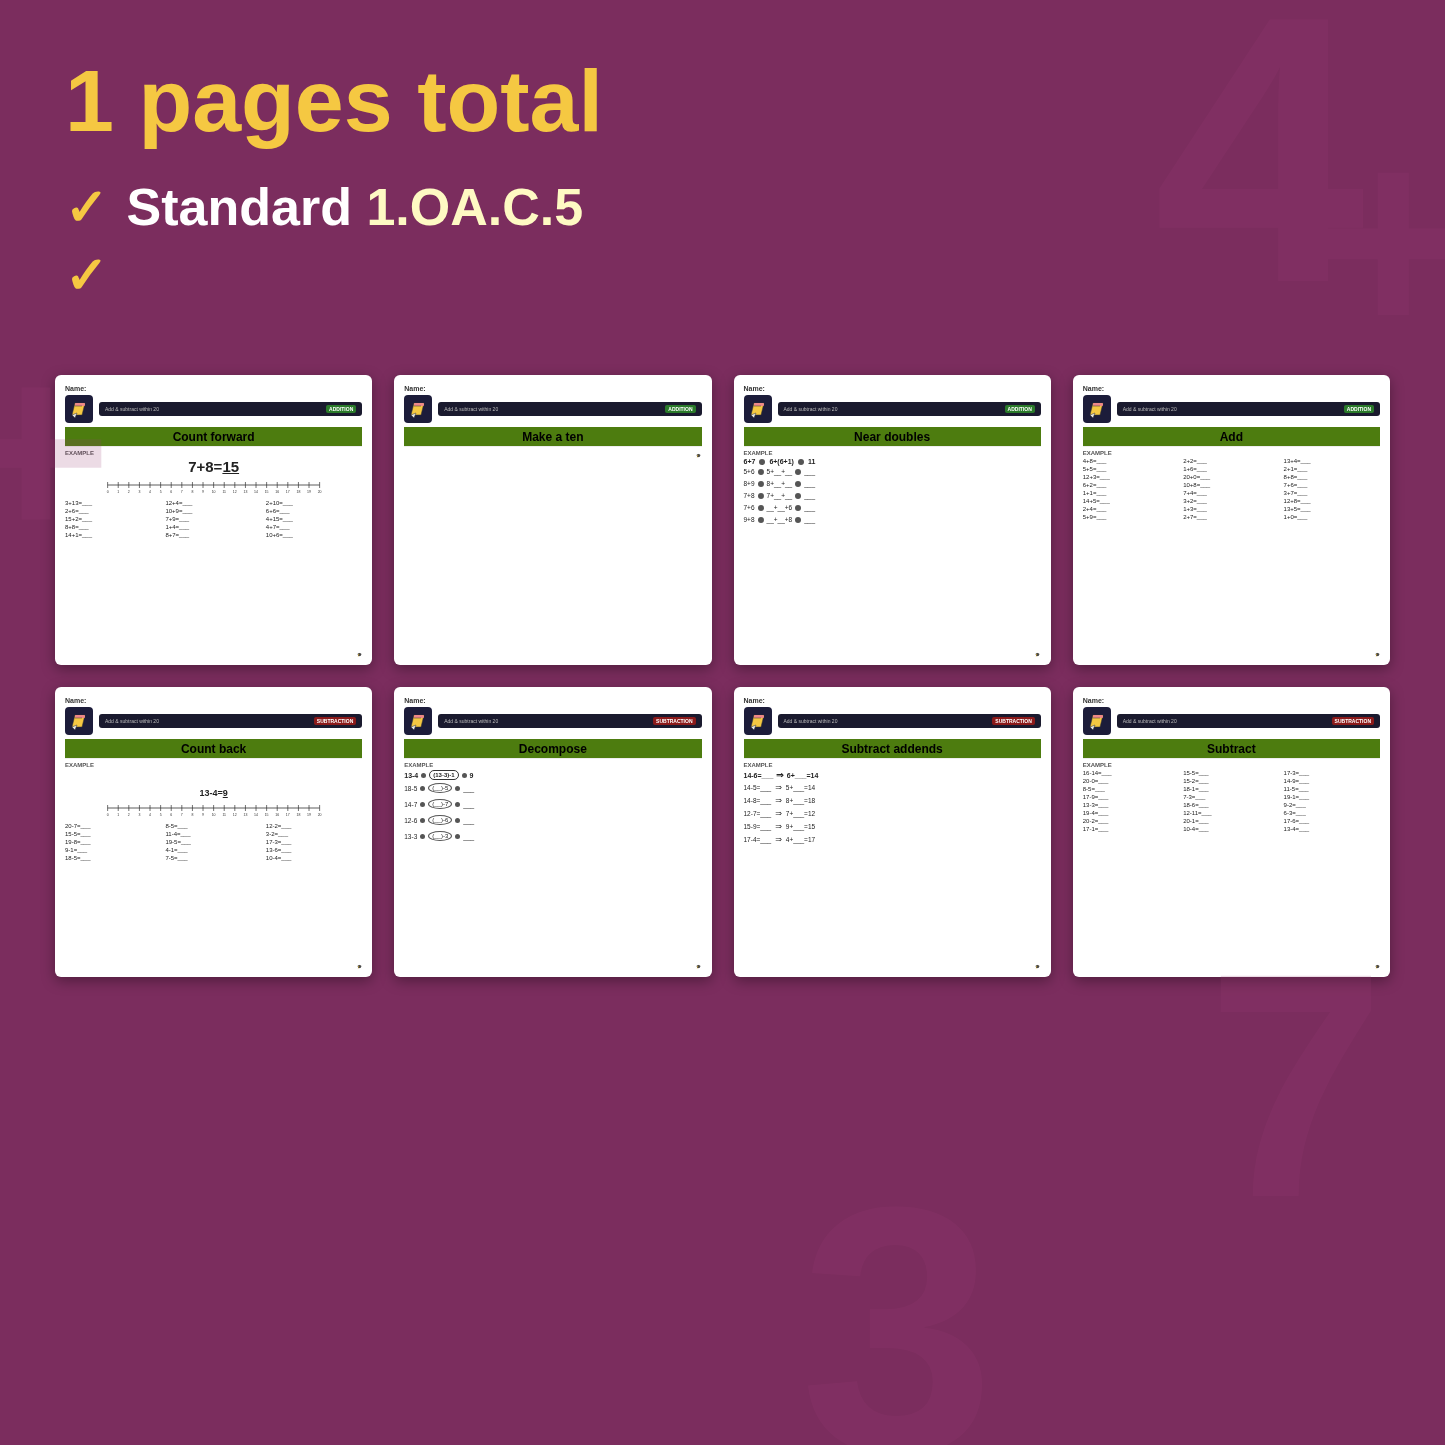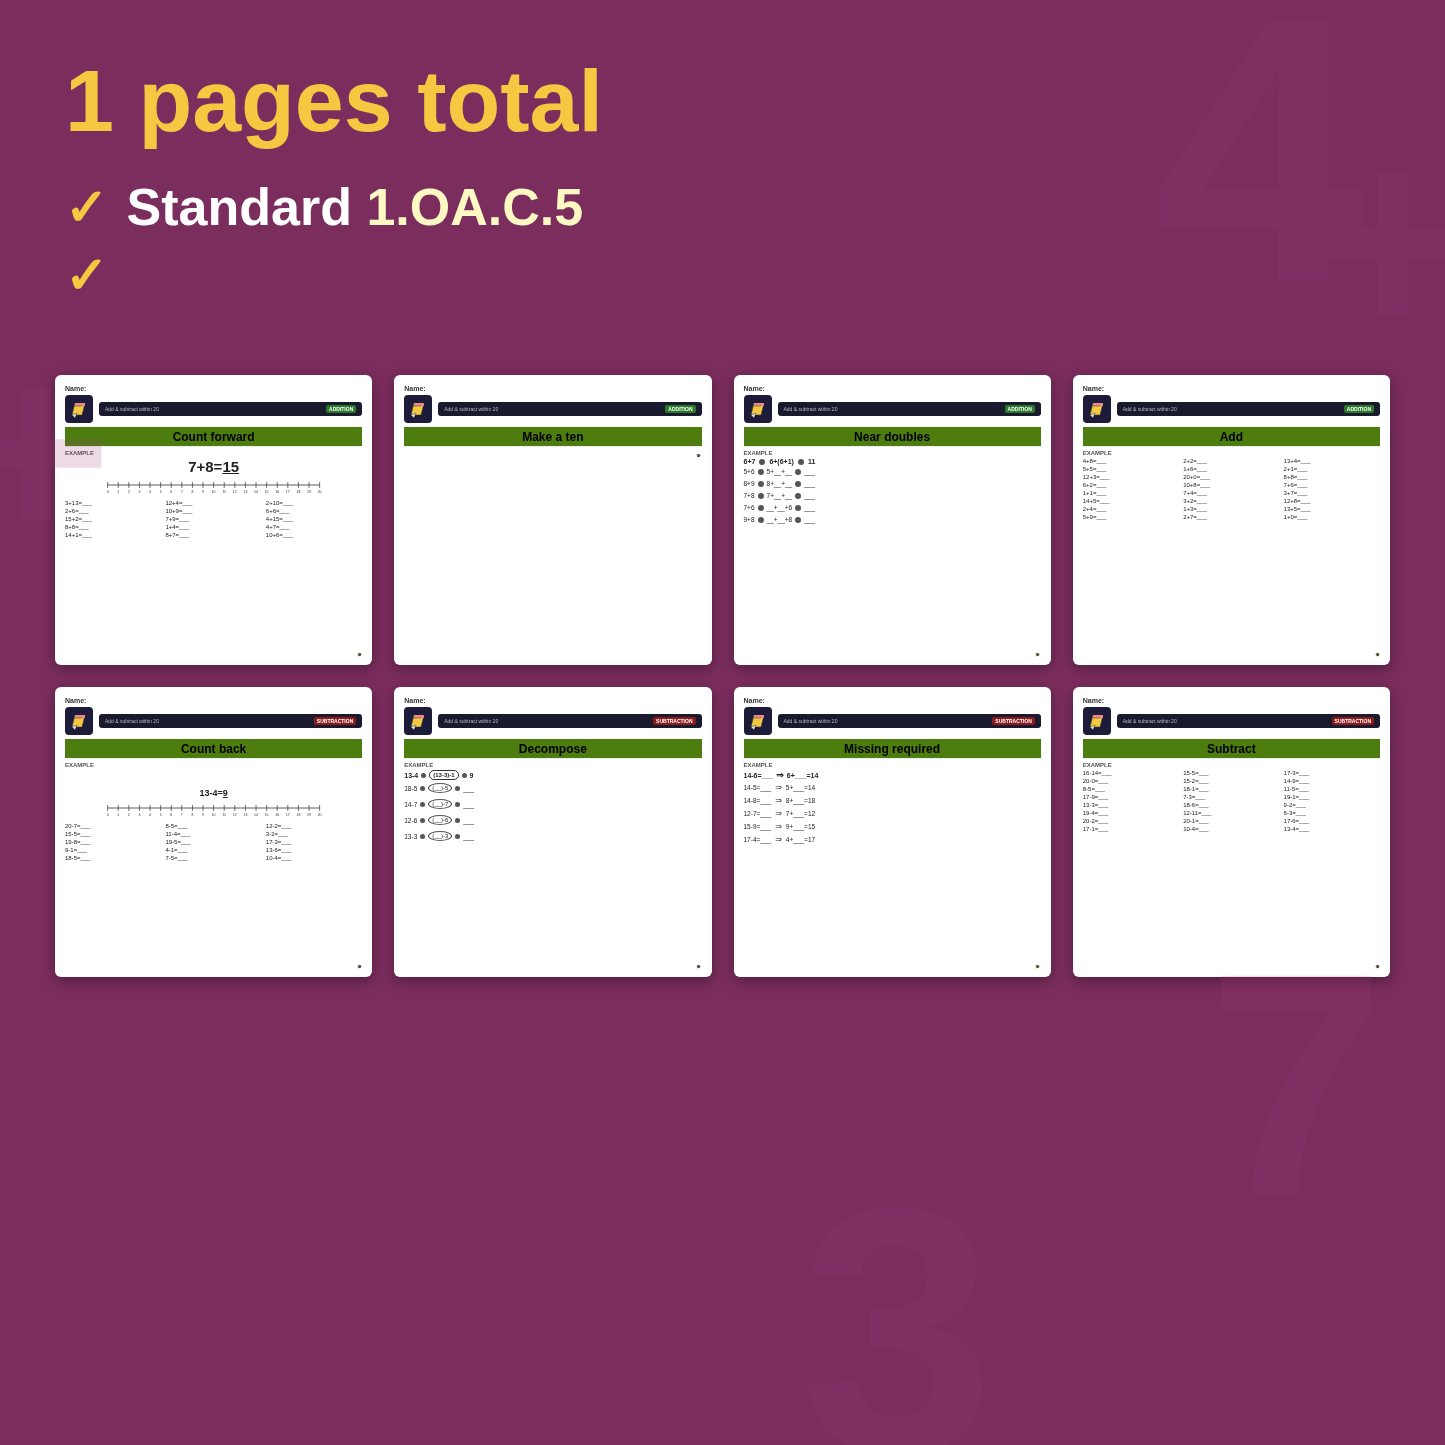--- a/index.html
+++ b/index.html
@@ -656,21 +656,21 @@
     <rect x="10" y="8" width="10" height="3" fill="#E88" rx="1"></rect>
     <line x1="10" y1="11" x2="17" y2="11" stroke="#333" stroke-width="0.5"></line>
   </svg>
       <div class="ws-title-block">
         <div class="ws-subtitle-right">
           <span class="ws-top-text">Add &amp; subtract within 20</span>
           <span class="ws-badge badge-sub">SUBTRACTION</span>
         </div>
       </div>
     </div>
-    <div class="ws-main-title">Missing required</div>
+    <div class="ws-main-title">Subtract addends</div>
     <div class="ws-content">
       <div class="ws-example">EXAMPLE</div>
       <div class="ws-example-eq" style="font-size:7px;display:flex;align-items:center;gap:3px;">
         <span>14-6=___</span>
         <span style="font-size:9px;">⇒</span>
         <span>6+___=14</span>
       </div>
 
       <div style="display:flex;flex-direction:column;gap:2px;">
           <div class="ma-row">

